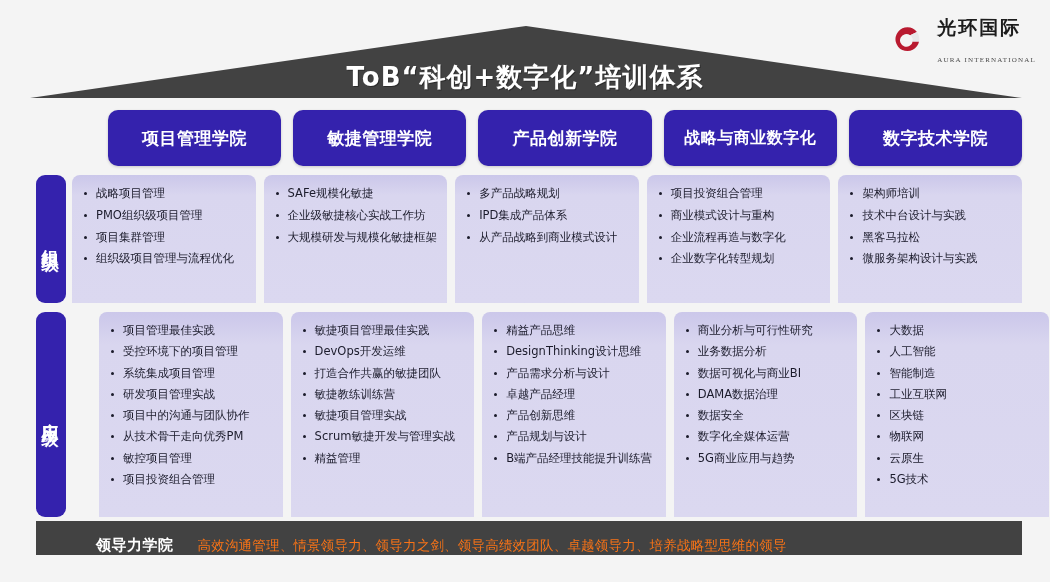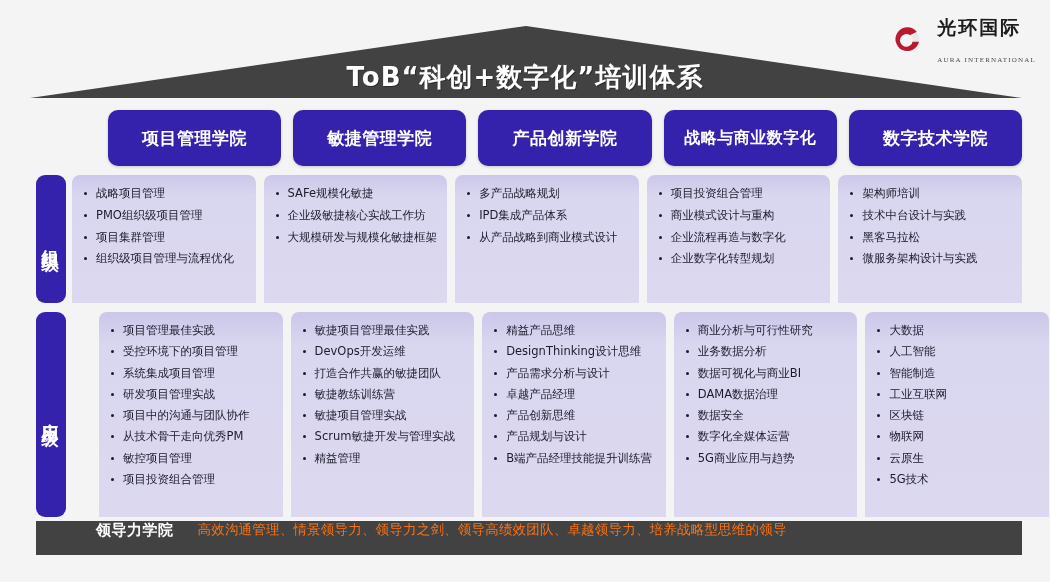--- a/index.html
+++ b/index.html
@@ -102,21 +102,21 @@
     content: "";
     position: absolute; left: 2px; top: 7px;
     width: 3px; height: 3px; border-radius: 50%;
     background: #1b1b2b;
   }
   #row-app ul.items li { margin-bottom: 4px; }
 
   
   .leader {
     position: absolute; left: 36px; top: 521px; width: 986px; height: 34px;
-    background: #424242; display: flex; align-items: flex-start;
+    background: #424242; display: flex; align-items: flex-end;
     padding-left: 60px; gap: 24px;
   }
   .leader-title {
     color: #fff; font-size: 15px; font-weight: bold; letter-spacing: .5px;
     font-family: "DejaVu Sans", sans-serif; white-space: nowrap;
   }
   .leader-list {
     color: #f97316; font-size: 13.5px; letter-spacing: .2px;
     font-family: "DejaVu Sans", sans-serif; white-space: nowrap;
   }

